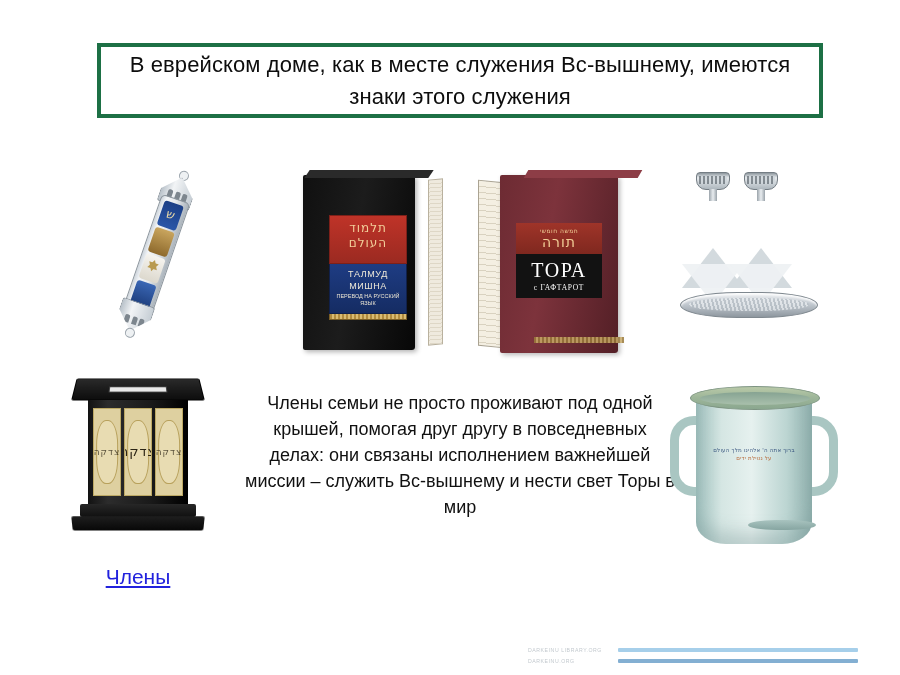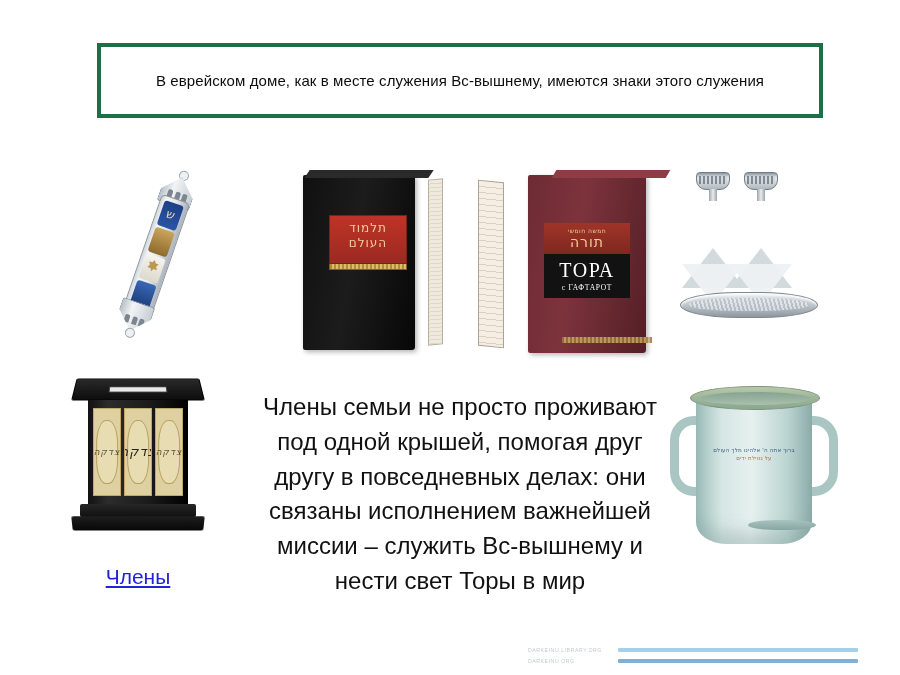--- a/index.html
+++ b/index.html
@@ -30,21 +30,21 @@
     height: 75px;
     border: 4px solid #1d7045;
     background: #ffffff;
     box-sizing: border-box;
     display: flex;
     align-items: center;
     justify-content: center;
     padding: 2px 10px;
   }
   .title-text {
-    font-size: 15px;
+    font-size: 22px;
     line-height: 1.45;
     text-align: center;
     color: #0d0d0d;
     letter-spacing: 0.1px;
   }
 
   
   .subtitle {
     position: absolute;
     left: 0;
@@ -262,21 +262,20 @@
     box-sizing: border-box;
     transform: skewY(6deg);
   }
   .br-cover {
     position: absolute;
     left: 22px; top: 0;
     width: 118px; height: 178px;
     background: linear-gradient(100deg,#6d2b33 0%,#7d333c 40%,#531f26 100%);
     border-radius: 2px 3px 3px 2px;
     box-shadow: 2px 2px 5px rgba(0,0,0,0.28);
-    margin-left: 28px;
   }
   .br-top {
     position: absolute;
     left: 26px; top: -5px;
     width: 114px; height: 8px;
     background: #8d3d46;
     transform: skewX(-30deg);
   }
   .br-label { position: absolute; left: 16px; top: 48px; width: 86px; }
   .br-red {
@@ -431,21 +430,20 @@
     position: absolute;
     left: 50%; top: 50%;
     transform: translate(-50%,-50%);
     width: 76%; height: 72%;
     background: #e8dcb2;
     border: 1px solid #b8a15c;
     border-radius: 45% / 38%;
     display: flex;
     align-items: center;
     justify-content: center;
-    font-style: italic;
   }
   .tz-heb {
     font-family: "DejaVu Sans", sans-serif;
     font-size: 13px;
     color: #2b2415;
     letter-spacing: 1px;
   }
   .tz-panel.side .tz-heb { font-size: 9px; opacity: .75; }
   .tz-base-1 {
     position: absolute;
@@ -463,21 +461,21 @@
     transform: perspective(200px) rotateX(-18deg);
   }
 
   
   .body-text {
     position: absolute;
     left: 245px;
     top: 390px;
     width: 430px;
     text-align: center;
-    font-size: 24px;
+    font-size: 18px;
     line-height: 1.45;
     color: #111111;
   }
 
   
   .tz-link {
     position: absolute;
     left: 68px;
     top: 565px;
     width: 140px;
@@ -625,20 +623,25 @@
 
   <div class="book book-black">
     <div class="bb-pages"></div>
     <div class="bb-cover">
       <div class="bb-top"></div>
       <div class="bb-label">
         <div class="bb-red">
           <span class="heb-big">תלמוד</span>
           <span class="heb-big">העולם</span>
           <span class="heb-sm">&nbsp;</span>
+        </div>
+        <div class="bb-blue">
+          <span class="lat">ТАЛМУД</span>
+          <span class="lat">МИШНА</span>
+          <span>ПЕРЕВОД НА РУССКИЙ ЯЗЫК</span>
         </div>
         <div class="bb-gold-strip"></div>
       </div>
     </div>
   </div>
 
   <div class="book book-red">
     <div class="br-pages"></div>
     <div class="br-cover">
       <div class="br-top"></div>

